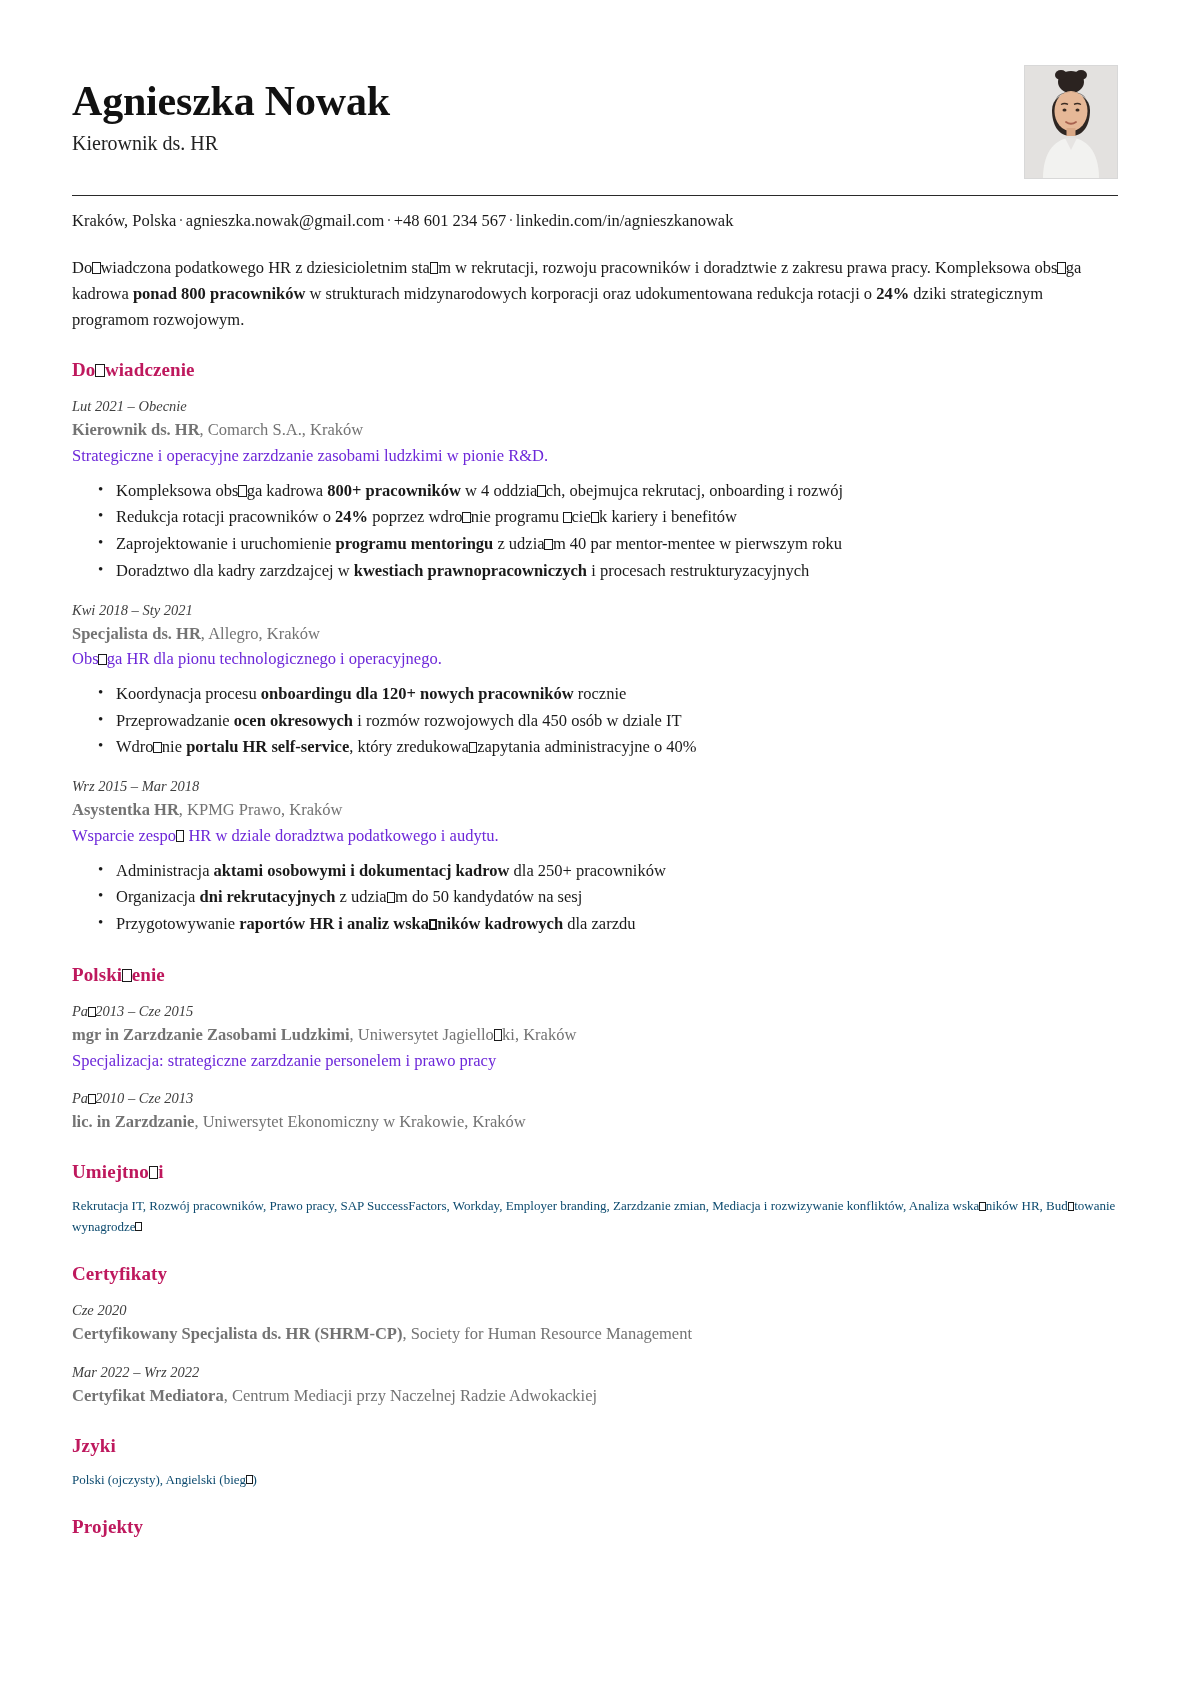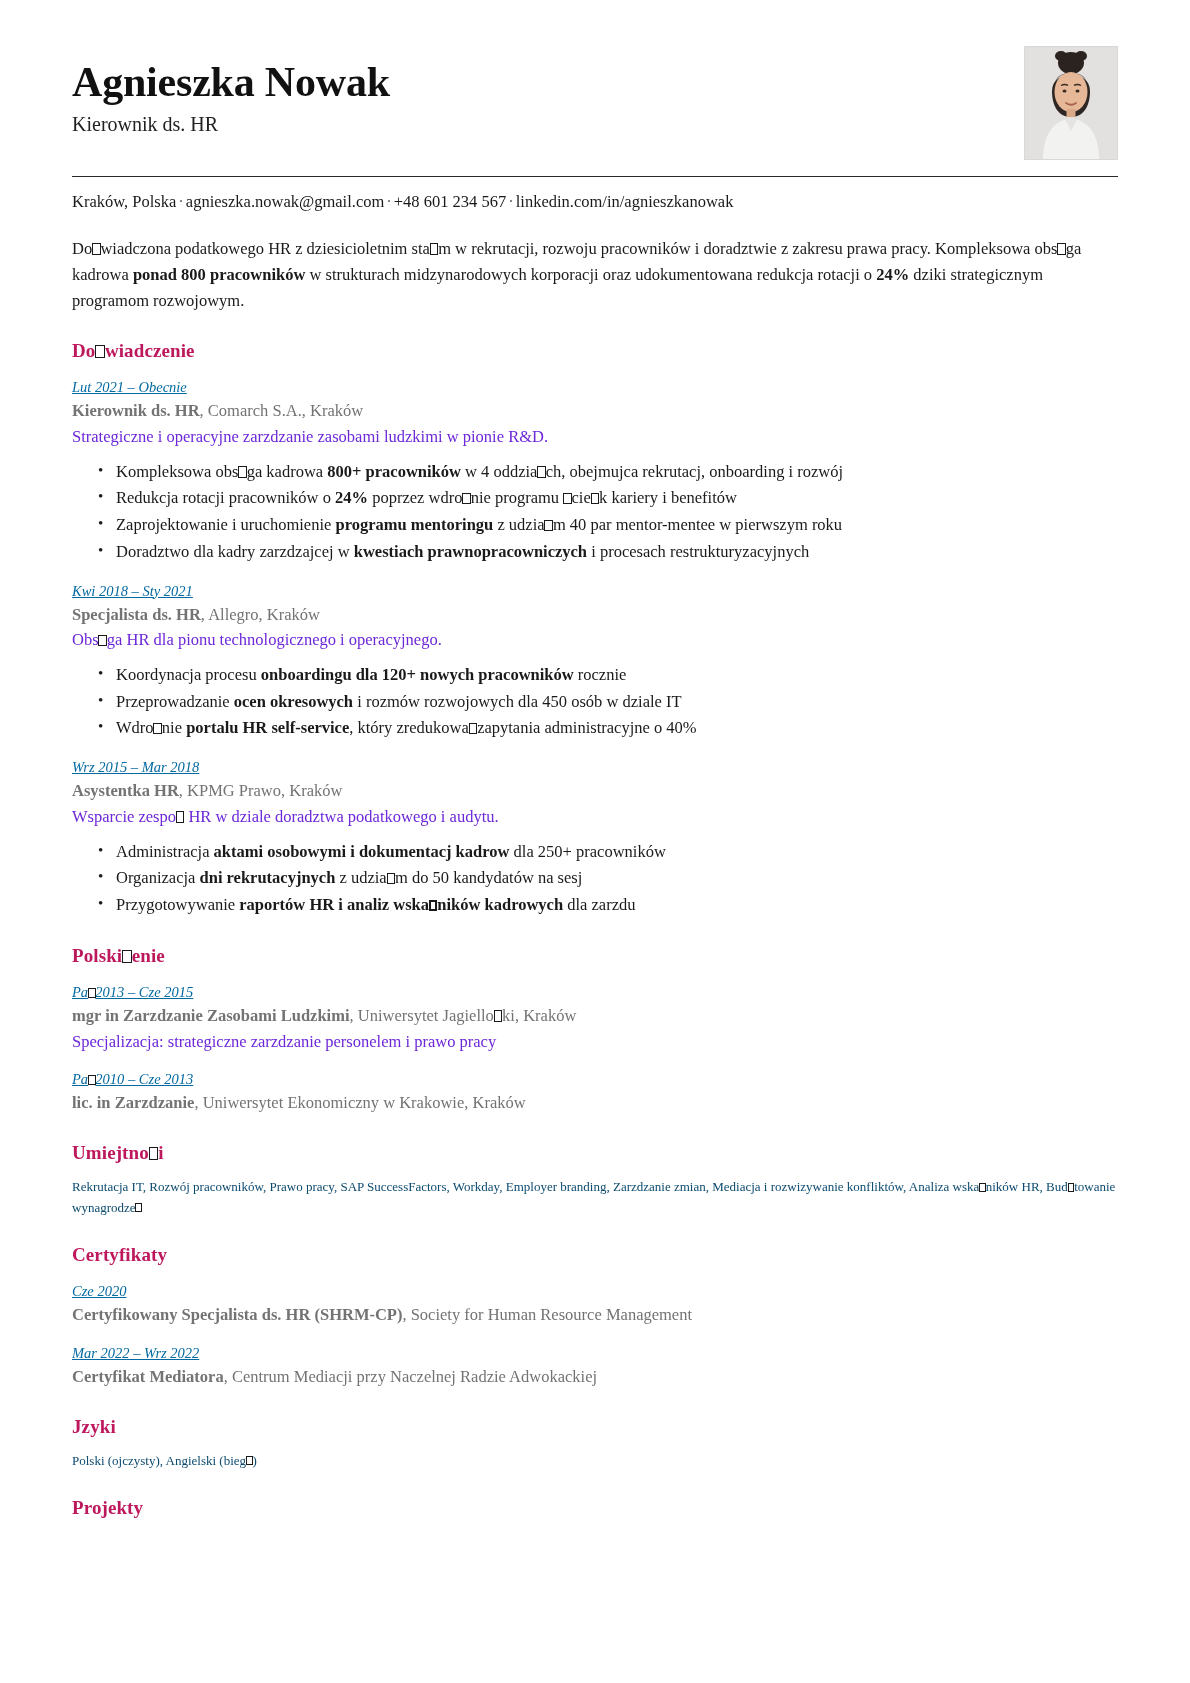--- a/index.html
+++ b/index.html
@@ -12,21 +12,21 @@
     height: 1683px;
     font-family: "Liberation Serif", "DejaVu Serif", serif;
     color: #1a1a1a;
     -webkit-font-smoothing: antialiased;
   }
   .page {
     position: relative;
     width: 1190px;
     height: 1683px;
     box-sizing: border-box;
-    padding: 46px 72px 0 72px;
+    padding: 65px 72px 0 72px;
     background: #fff;
   }
 
   
   .header {
     display: flex;
     align-items: flex-start;
     justify-content: space-between;
   }
   .header-left { padding-top: 14px; }
@@ -85,24 +85,23 @@
     font-weight: bold;
     margin: 0 0 0 0;
     color: #be185d;
     letter-spacing: 0.1px;
   }
   .entry { margin-top: 15px; }
   .entry:first-of-type { margin-top: 14px; }
   .entry-date {
     font-size: 14.5px;
     font-style: italic;
-    color: #0369a1;
+    color: #404040;
     line-height: 1.45;
     margin: 0;
-    text-decoration: underline;
   }
   .entry-head {
     font-size: 16.5px;
     line-height: 1.5;
     margin: 1px 0 0 0;
     color: #737373;
   }
   .entry-head b { font-weight: bold; }
   .entry-desc {
     font-size: 16.5px;

